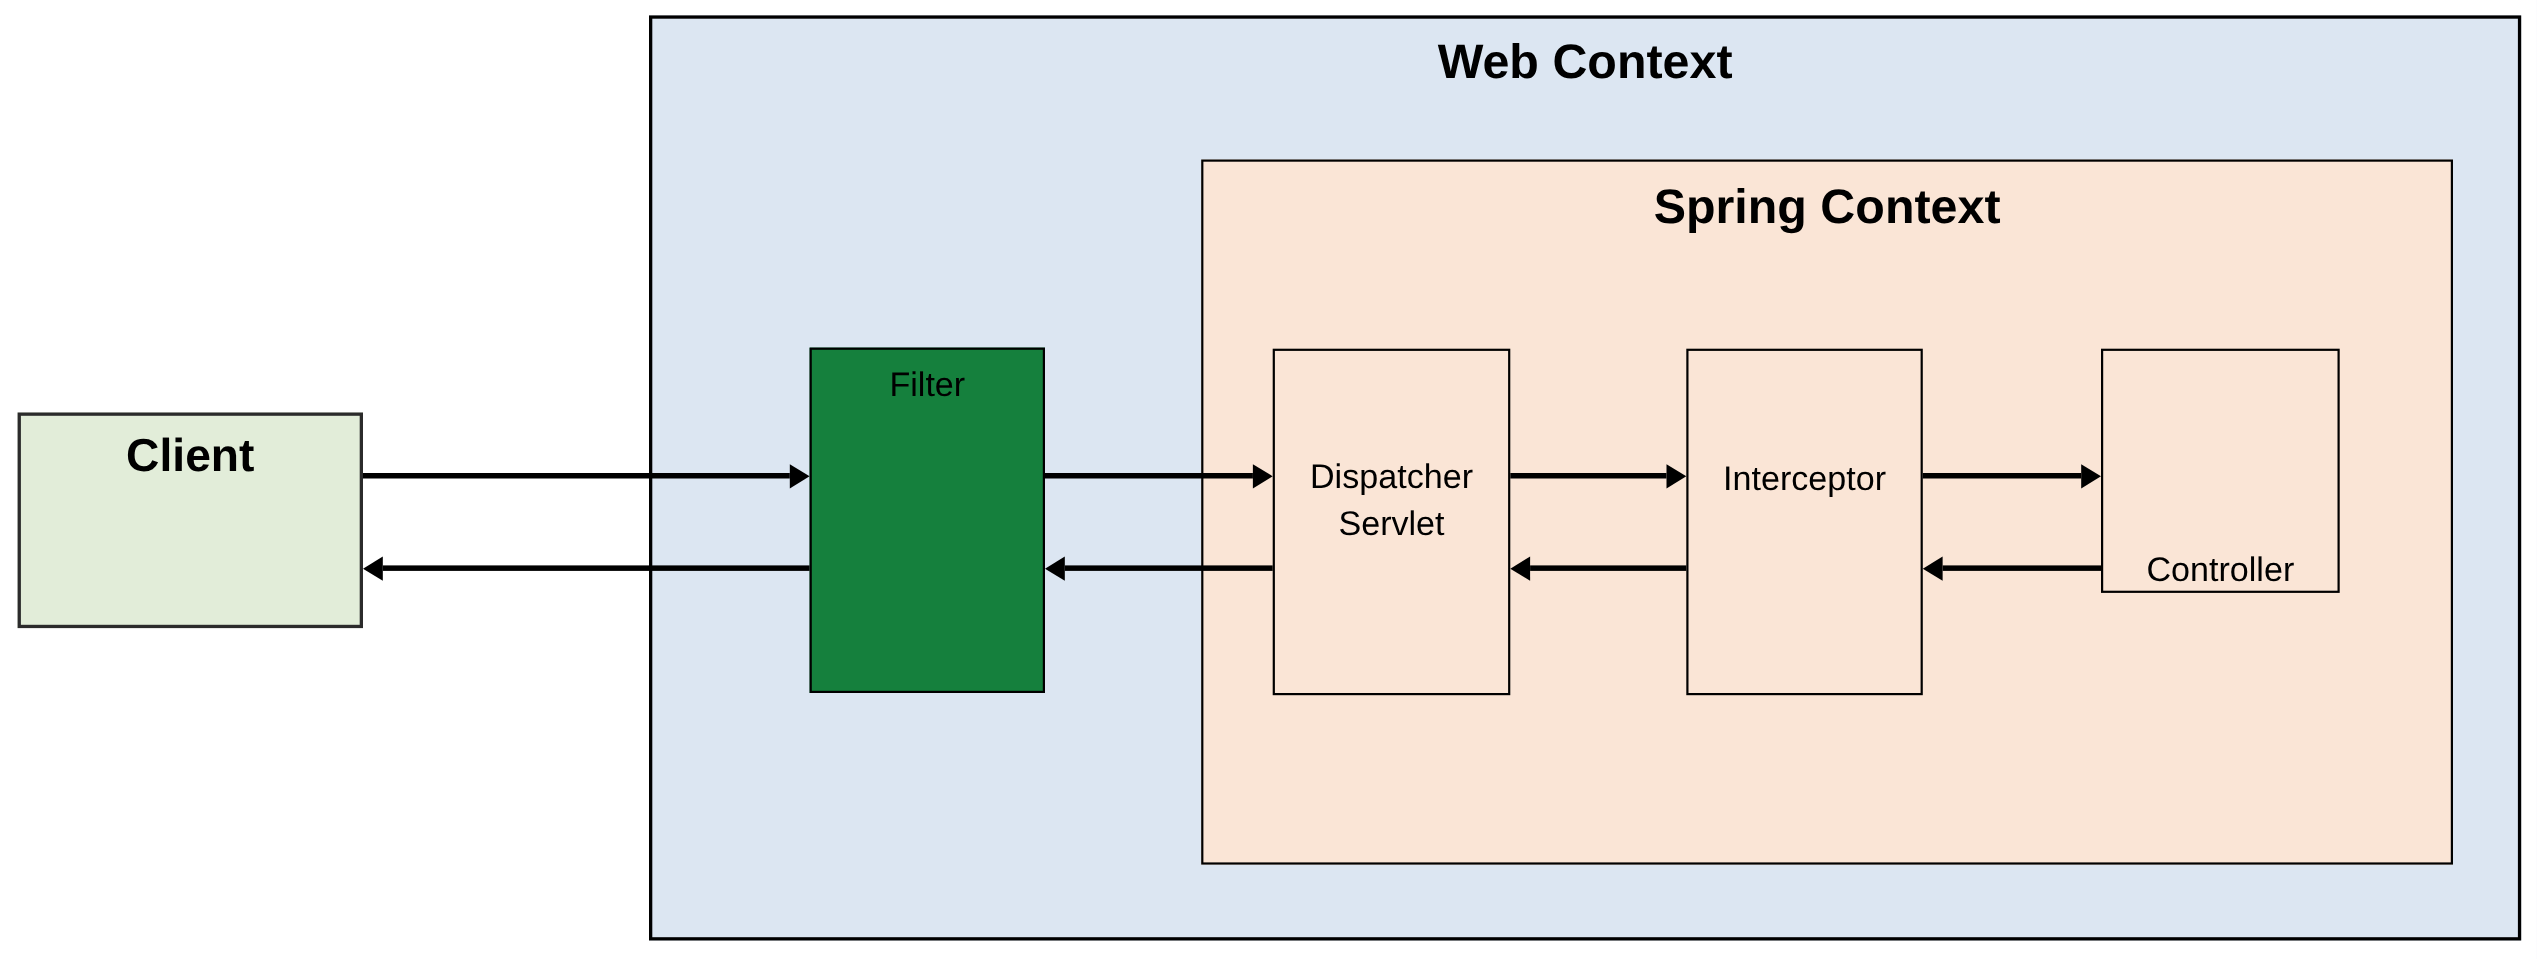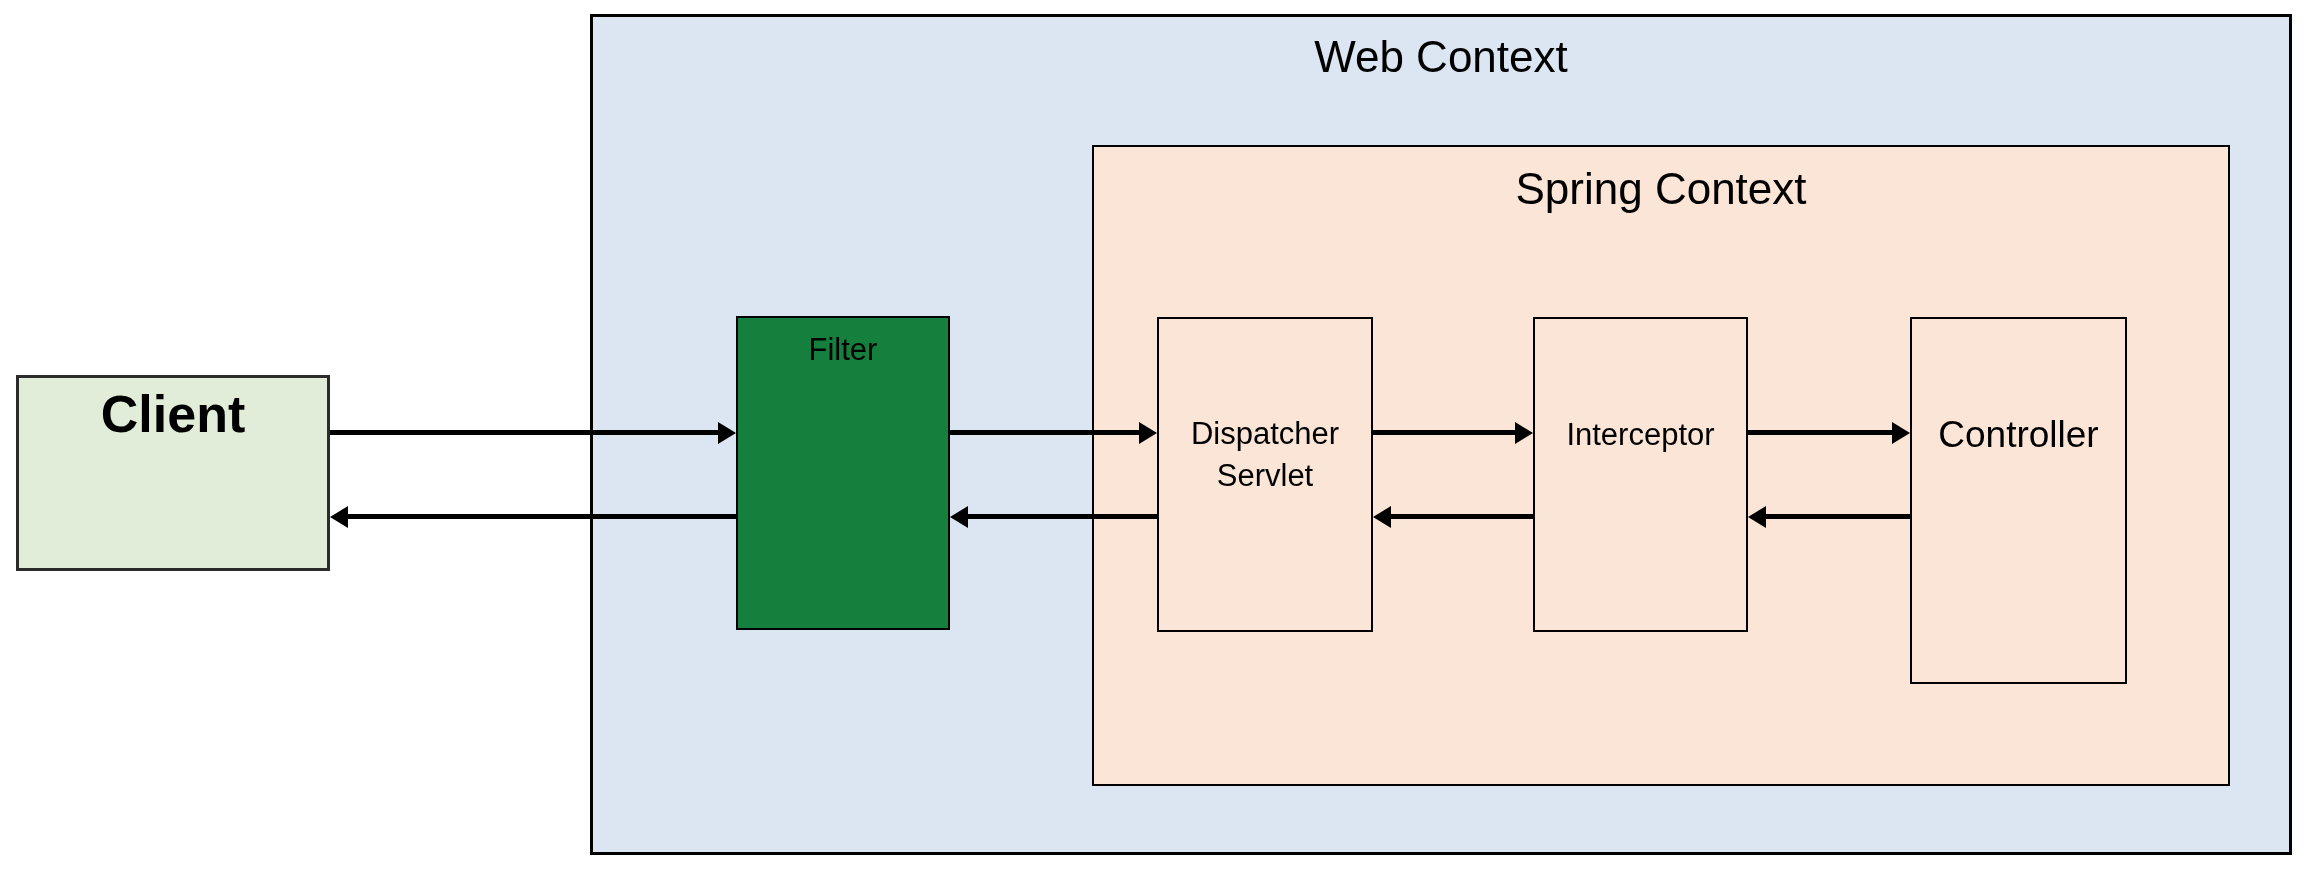--- a/index.html
+++ b/index.html
@@ -30,21 +30,21 @@
   .spring-context {
     left: 1092px; top: 145px;
     width: 1138px; height: 641px;
     background: #fae5d6;
     border: 2px solid #000000;
     z-index: 2;
   }
   .container-title {
     position: absolute;
     text-align: center;
-    font-weight: normal;
+    font-weight: bold;
     color: #000000;
     font-size: 44px;
     line-height: 50px;
     z-index: 3;
   }
   .web-title   { left: 590px;  top: 32px;  width: 1702px; }
   .spring-title{ left: 1092px; top: 164px; width: 1138px; }
 
   
   .node {
@@ -57,21 +57,21 @@
     color: #000000;
     z-index: 4;
   }
   .node .lbl { display: block; }
   .client-box {
     left: 16px; top: 375px;
     width: 314px; height: 196px;
     background: #e2edd9;
     border: 3px solid #2b2b2b;
     font-weight: bold;
-    font-size: 52px;
+    font-size: 42px;
     line-height: 50px;
     padding-top: 11px;
   }
   .filter-box {
     left: 736px; top: 316px;
     width: 214px; height: 314px;
     background: #15803d;
     border: 2px solid #000000;
     font-size: 31px;
     line-height: 38px;
@@ -90,26 +90,27 @@
     left: 1533px; top: 317px;
     width: 215px; height: 315px;
     background: #fae5d6;
     border: 2px solid #000000;
     font-size: 31px;
     line-height: 38px;
     padding-top: 97px;
   }
   .controller-box {
     left: 1910px; top: 317px;
-    width: 217px; height: 367px;
+    width: 217px; height: 222px;
     background: #fae5d6;
     border: 2px solid #000000;
-    font-size: 37px;
+    font-size: 31px;
     line-height: 38px;
     padding-top: 97px;
+    align-items: flex-end;
   }
 
   
   .arrow {
     position: absolute;
     height: 5px;
     background: #000000;
     z-index: 6;
   }
   .arrow.right::after {

